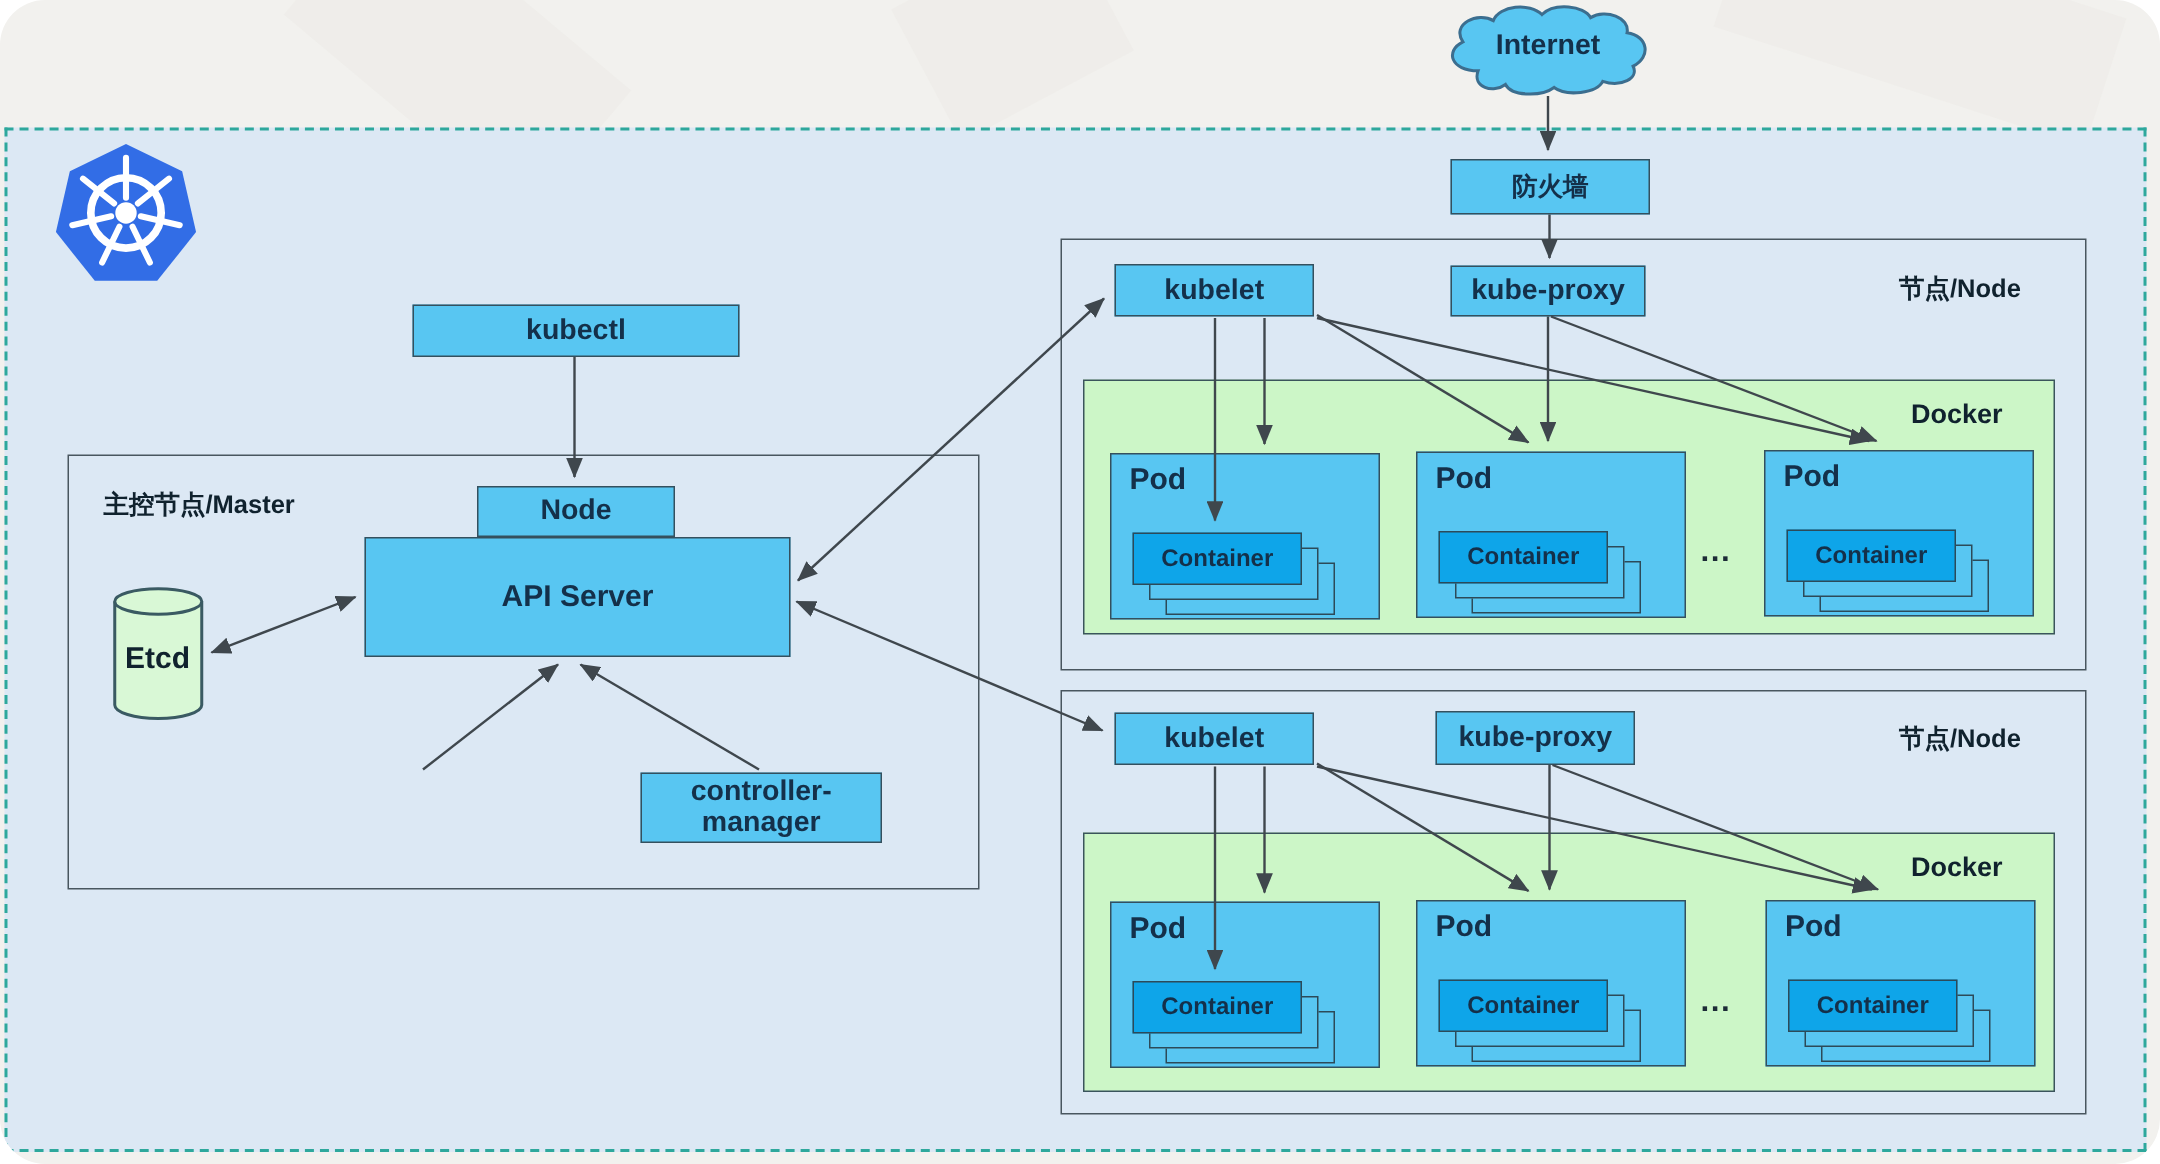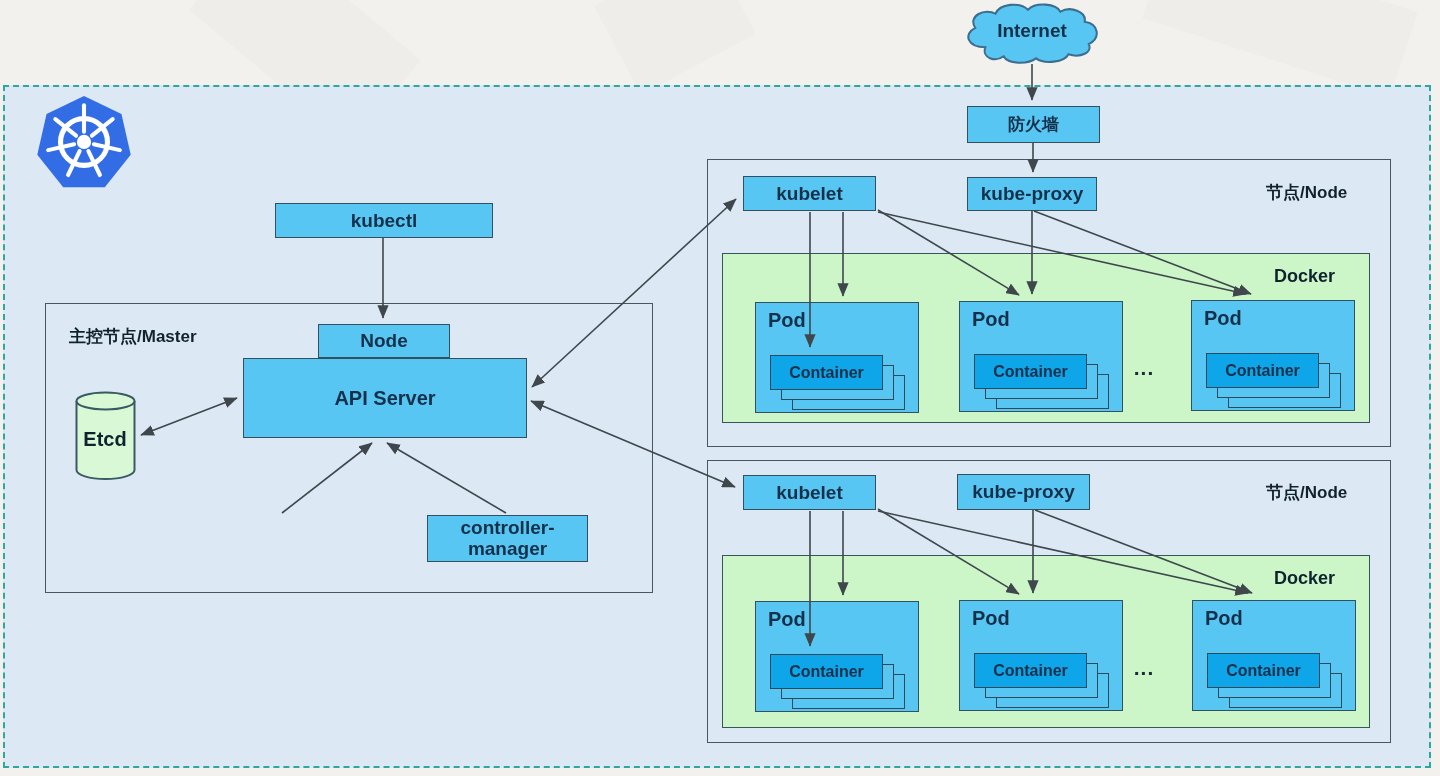--- a/index.html
+++ b/index.html
@@ -1,29 +1,29 @@
 <!DOCTYPE html>
 <html><head>
 <meta charset="utf-8">
 <style>
   html,body{margin:0;padding:0;}
   .stage{position:relative;width:1440px;height:776px;background:#f2f1ee;overflow:hidden;
-         font-family:"Liberation Sans",sans-serif;color:#14304a;}
+         font-family:"Liberation Sans",sans-serif;color:#14304a;border-radius:30px;}
   .bgshape{position:absolute;background:#eae8e4;opacity:.45;}
   .cluster{position:absolute;left:3px;top:85px;width:1428px;height:683px;
            border:2px dashed #2ea89c;background:#dce8f4;box-sizing:border-box;}
   .abs{position:absolute;box-sizing:border-box;}
   .bluebox{background:#58c6f2;border:1.6px solid #34505e;display:flex;align-items:center;
            justify-content:center;text-align:center;font-size:19px;font-weight:600;color:#14304a;}
   .section{border:1.8px solid #49565f;background:transparent;}
   .green{background:#ccf6c7;border:1.8px solid #3a545c;}
   .cjk{font-weight:700;}
   .sec-title{position:absolute;font-size:17px;font-weight:700;color:#10222e;white-space:nowrap;}
   .docker-title{position:absolute;right:34px;top:12px;font-size:18px;font-weight:700;color:#10222e;}
-  .pod{position:absolute;width:164px;height:111px;background:#58c6f2;border:1.8px solid #33505e;box-sizing:border-box;margin-left:15px;}
+  .pod{position:absolute;width:180px;height:111px;background:#58c6f2;border:1.8px solid #33505e;box-sizing:border-box;}
   .pod-label{position:absolute;left:12px;top:6px;font-size:20px;font-weight:600;color:#14304a;}
   .stack{position:absolute;width:113px;height:35px;background:#58c6f2;border:1.6px solid #2c4a59;box-sizing:border-box;}
   .cbox{position:absolute;left:14px;top:52px;width:113px;height:35px;background:#0ea5e9;
         border:1.6px solid #2c4a59;box-sizing:border-box;display:flex;align-items:center;
         justify-content:center;font-size:16px;font-weight:600;color:#14304a;}
   .dots{position:absolute;width:40px;height:24px;display:flex;align-items:center;justify-content:center;
         font-size:21px;font-weight:800;letter-spacing:1px;color:#1c2b36;}
   .arrows{position:absolute;left:0;top:0;width:1440px;height:776px;pointer-events:none;}
   .etcd-label{position:absolute;left:75px;top:428px;width:60px;text-align:center;
               font-size:20px;font-weight:700;color:#10222e;}

